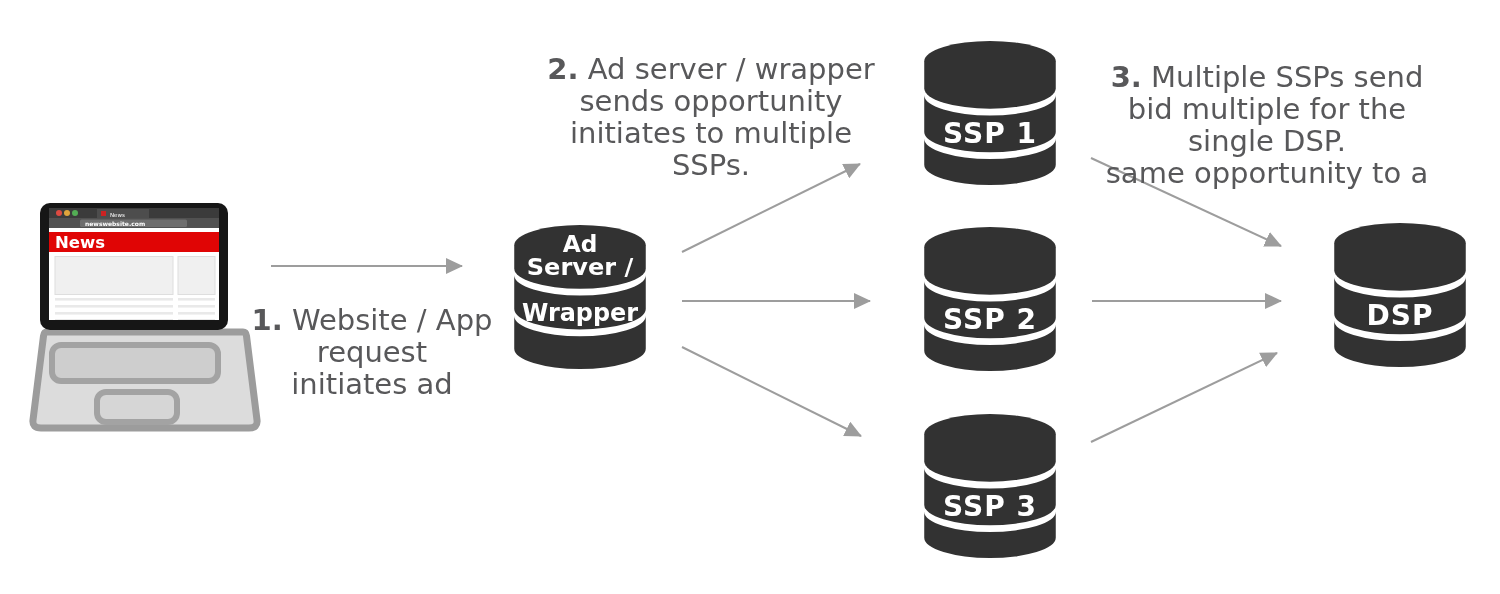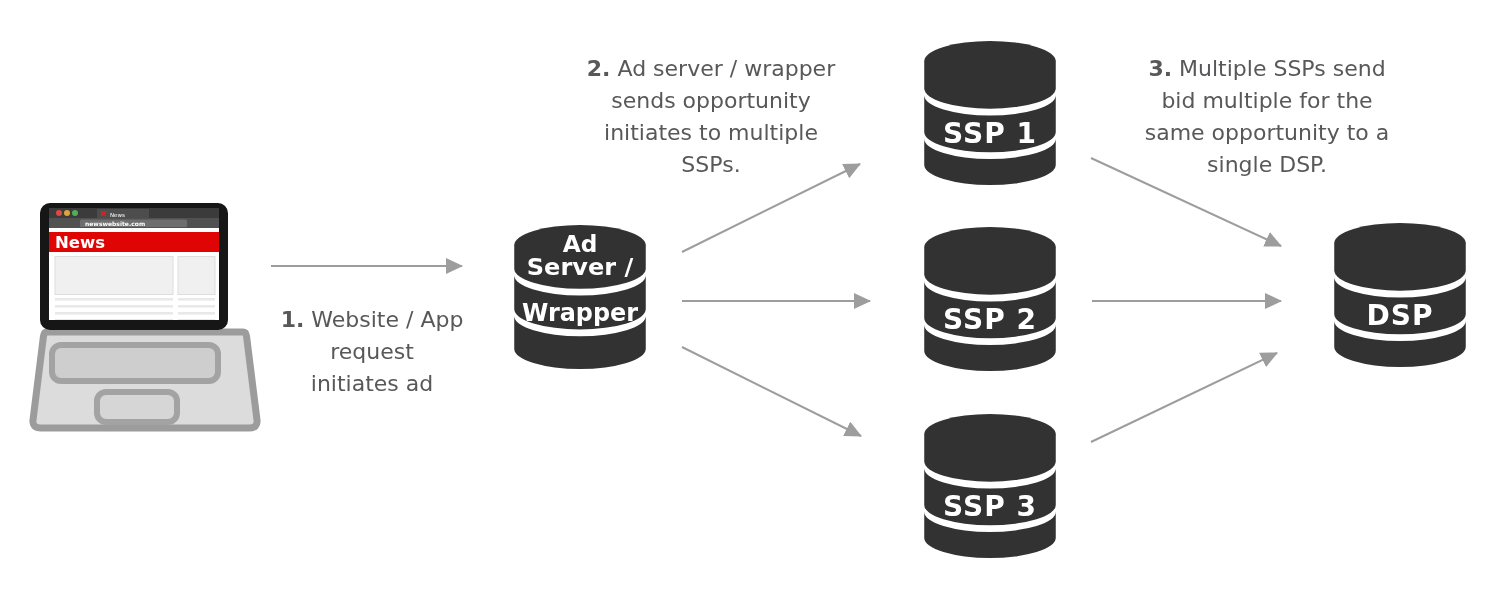--- a/index.html
+++ b/index.html
@@ -20,21 +20,21 @@
   .cyl text{
     fill:var(--cylinder-label,#fff);
     font-family:"DejaVu Sans","Liberation Sans",sans-serif;
     font-weight:bold;text-anchor:middle;
   }
 
   
   .step{
     position:absolute;transform:translateX(-50%);
     color:var(--step-text,#58585a);
-    font-size:22px;line-height:32px;text-align:center;white-space:nowrap;
+    font-size:29px;line-height:32px;text-align:center;white-space:nowrap;
   }
   .step b{font-weight:bold;}
 
   
   .lp-bezel{fill:#161616;}
   .lp-screen-bg{fill:#ffffff;}
   .lp-bar1{fill:var(--browser-chrome-dark,#3b3b3b);}
   .lp-bar2{fill:#515151;}
   .lp-tab{fill:#4d4d4d;}
   .lp-favicon{fill:#cc2222;}
@@ -152,20 +152,20 @@
     <div>initiates ad</div>
   </div>
 
   <div class="step" style="left:711px;top:53px">
     <div><b>2.</b> <span>Ad server / wrapper</span></div>
     <div>sends opportunity</div>
     <div>initiates to multiple</div>
     <div>SSPs.</div>
   </div>
 
-  <div class="step" style="left:1267px;top:53px">
+  <div class="step" style="left:1267px;top:61px">
     <div><b>3.</b> <span>Multiple SSPs send</span></div>
     <div>bid multiple for the</div>
+    <div>single DSP.</div>
     <div>same opportunity to a</div>
-    <div>single DSP.</div>
   </div>
 
 </div>
 
 </body></html>

